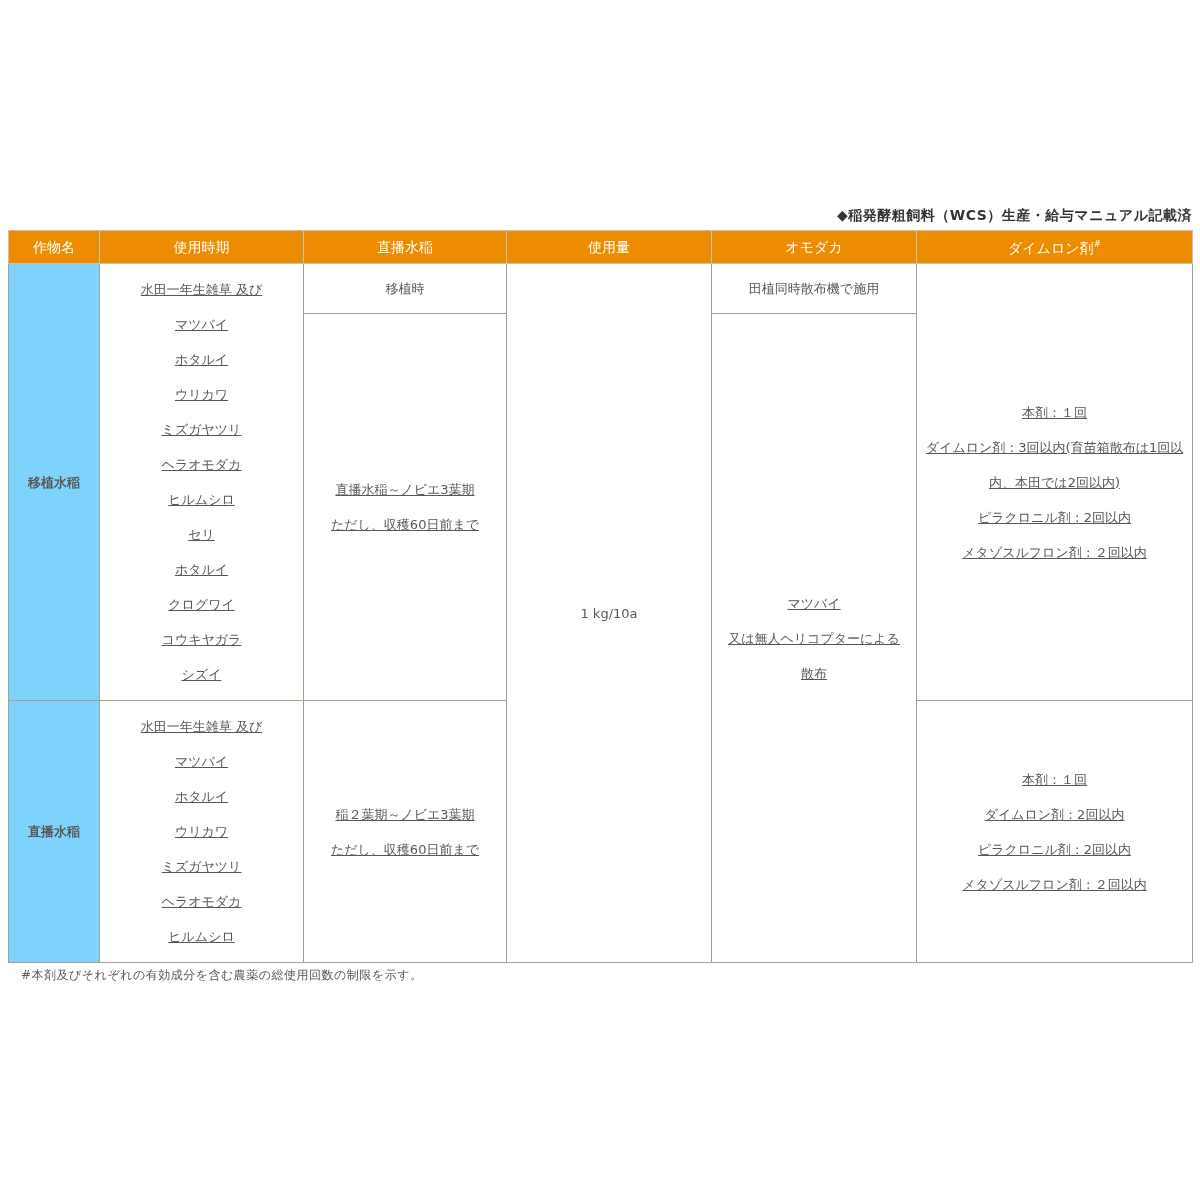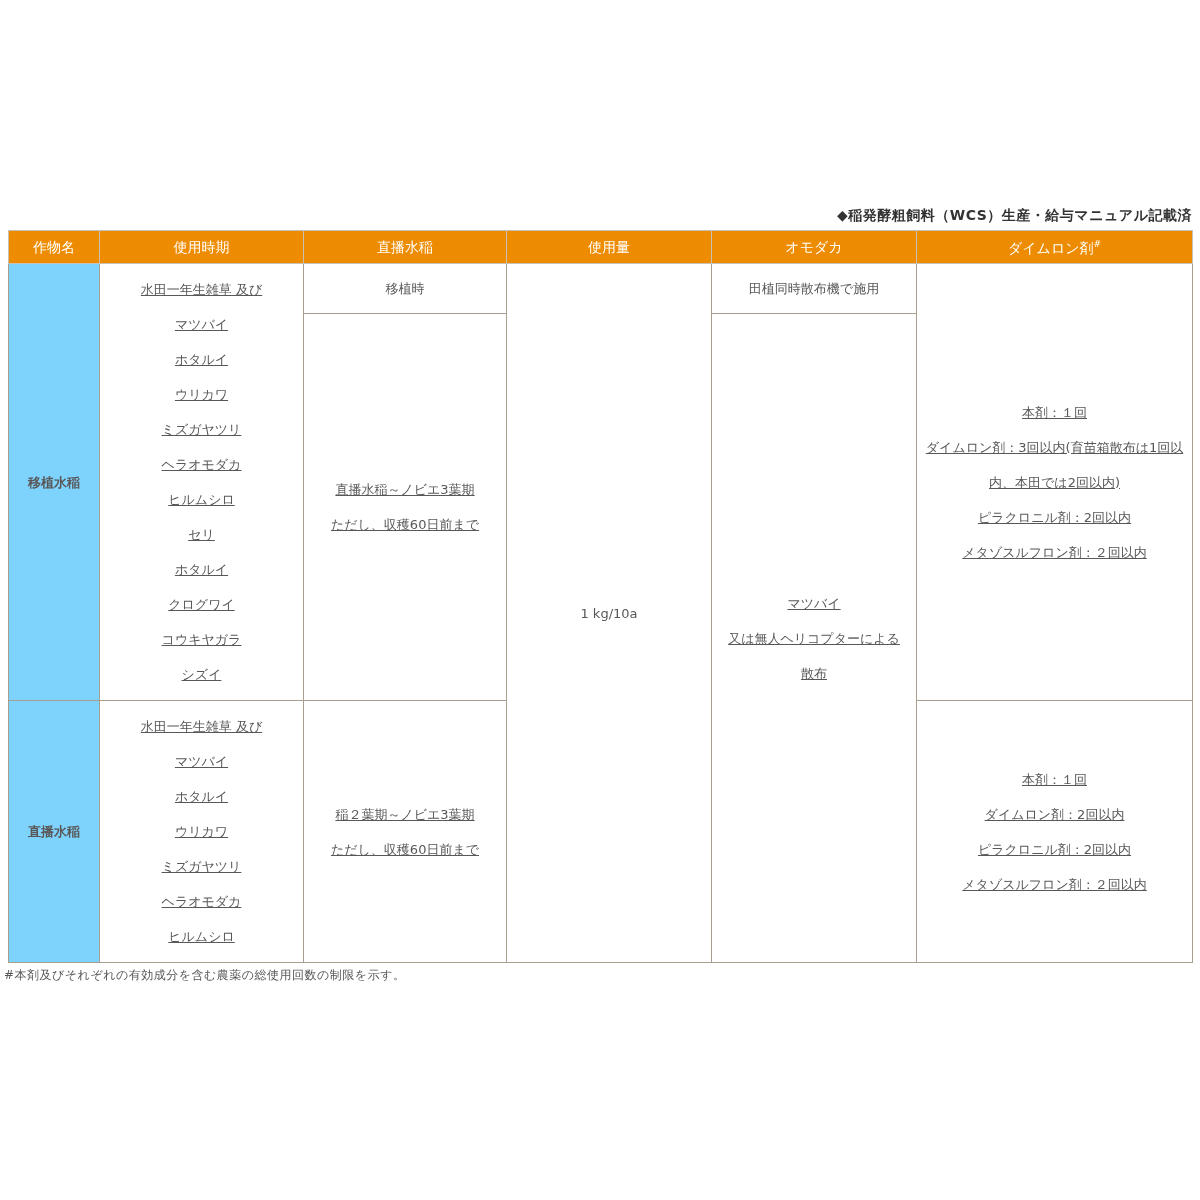--- a/index.html
+++ b/index.html
@@ -50,21 +50,21 @@
   .row-c { height: 262px; }
   td.crop-cell { background: #7dd3fc; font-weight: bold; }
   .col-crop   { width: 91px; }
   .col-weeds  { width: 204px; }
   .col-timing { width: 203px; }
   .col-amount { width: 205px; }
   .col-method { width: 205px; }
   .col-count  { width: 276px; }
   .footnote {
     position: absolute;
-    top: 967px; left: 4px;
+    top: 967px; left: 21px;
     font-size: 12px;
     color: #595757;
     letter-spacing: 0.5px;
   }
   .list-line { line-height: 35px; text-decoration: underline; }
 </style>
 </head>
 <body>
 
 <div class="page-title">◆稲発酵粗飼料（WCS）生産・給与マニュアル記載済</div>

